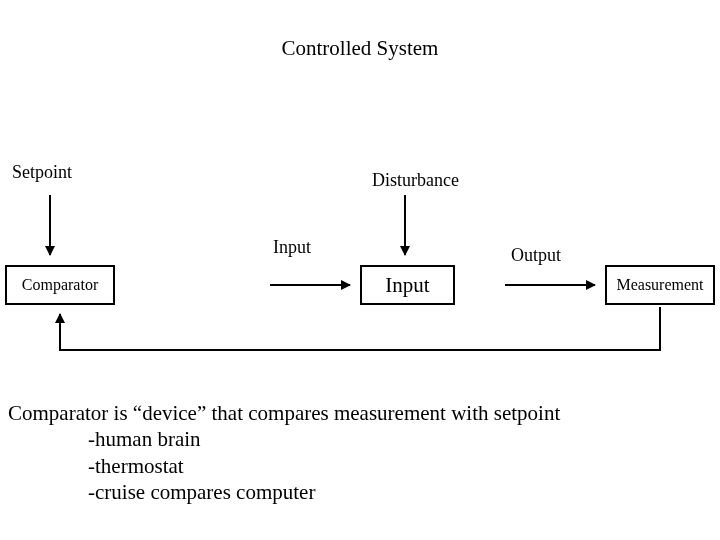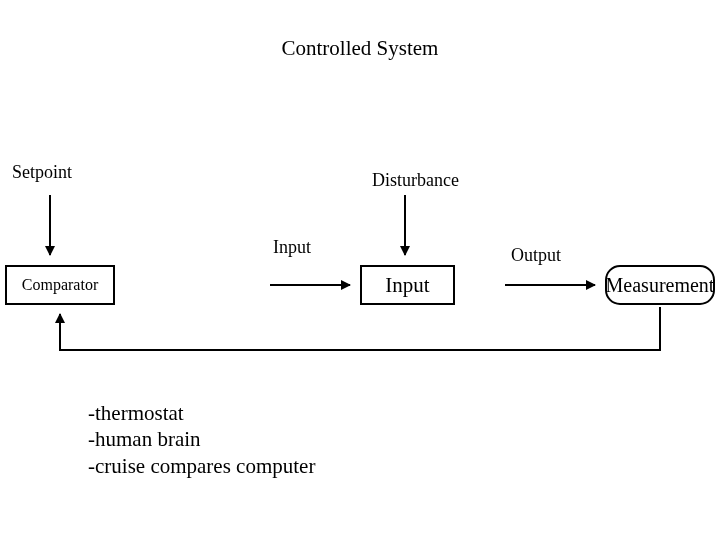--- a/index.html
+++ b/index.html
@@ -26,21 +26,21 @@
     position: absolute;
     border: 2px solid #000;
     background: #fff;
     display: flex;
     align-items: center;
     justify-content: center;
     font-size: 16px;
     padding: 4px 8px;
   }
   .box-system { font-size: 21px; }
-  .box-measurement { font-size: 20px; border-radius: 15px; }
+  .box-measurement { font-size: 16px; }
   .setpoint-label   { top: 162px; left: 12px; }
   .disturbance-label{ top: 170px; left: 372px; }
   .input-label      { top: 237px; left: 273px; text-align: center; }
   .output-label     { top: 245px; left: 502px; margin-left: 9px; }
 
   .comparator-box   { top: 265px; left: 5px;   width: 110px; height: 40px; }
   .system-box       { top: 265px; left: 360px; width: 95px;  height: 40px; }
   .measurement-box  { top: 265px; left: 605px; width: 110px; height: 40px; }
 
   .desc {
@@ -85,16 +85,17 @@
   <line x1="405" y1="195" x2="405" y2="255" stroke="#000" stroke-width="2" marker-end="url(#ah)"></line>
 
   <line x1="270" y1="285" x2="350" y2="285" stroke="#000" stroke-width="2" marker-end="url(#ah)"></line>
 
   <line x1="505" y1="285" x2="595" y2="285" stroke="#000" stroke-width="2" marker-end="url(#ah)"></line>
 
   <path d="M 660 307 L 660 350 L 60 350 L 60 314" fill="none" stroke="#000" stroke-width="2" marker-end="url(#ah)"></path>
 </svg>
 
 <div class="desc">
+  <div>Comparator is “device” that compares measurement with setpoint</div>
+  <div class="indent">-human brain</div>
   <div class="indent">-thermostat</div>
-  <div class="indent">-human brain</div>
   <div class="indent">-cruise compares computer</div>
 </div>
 
 </body></html>

